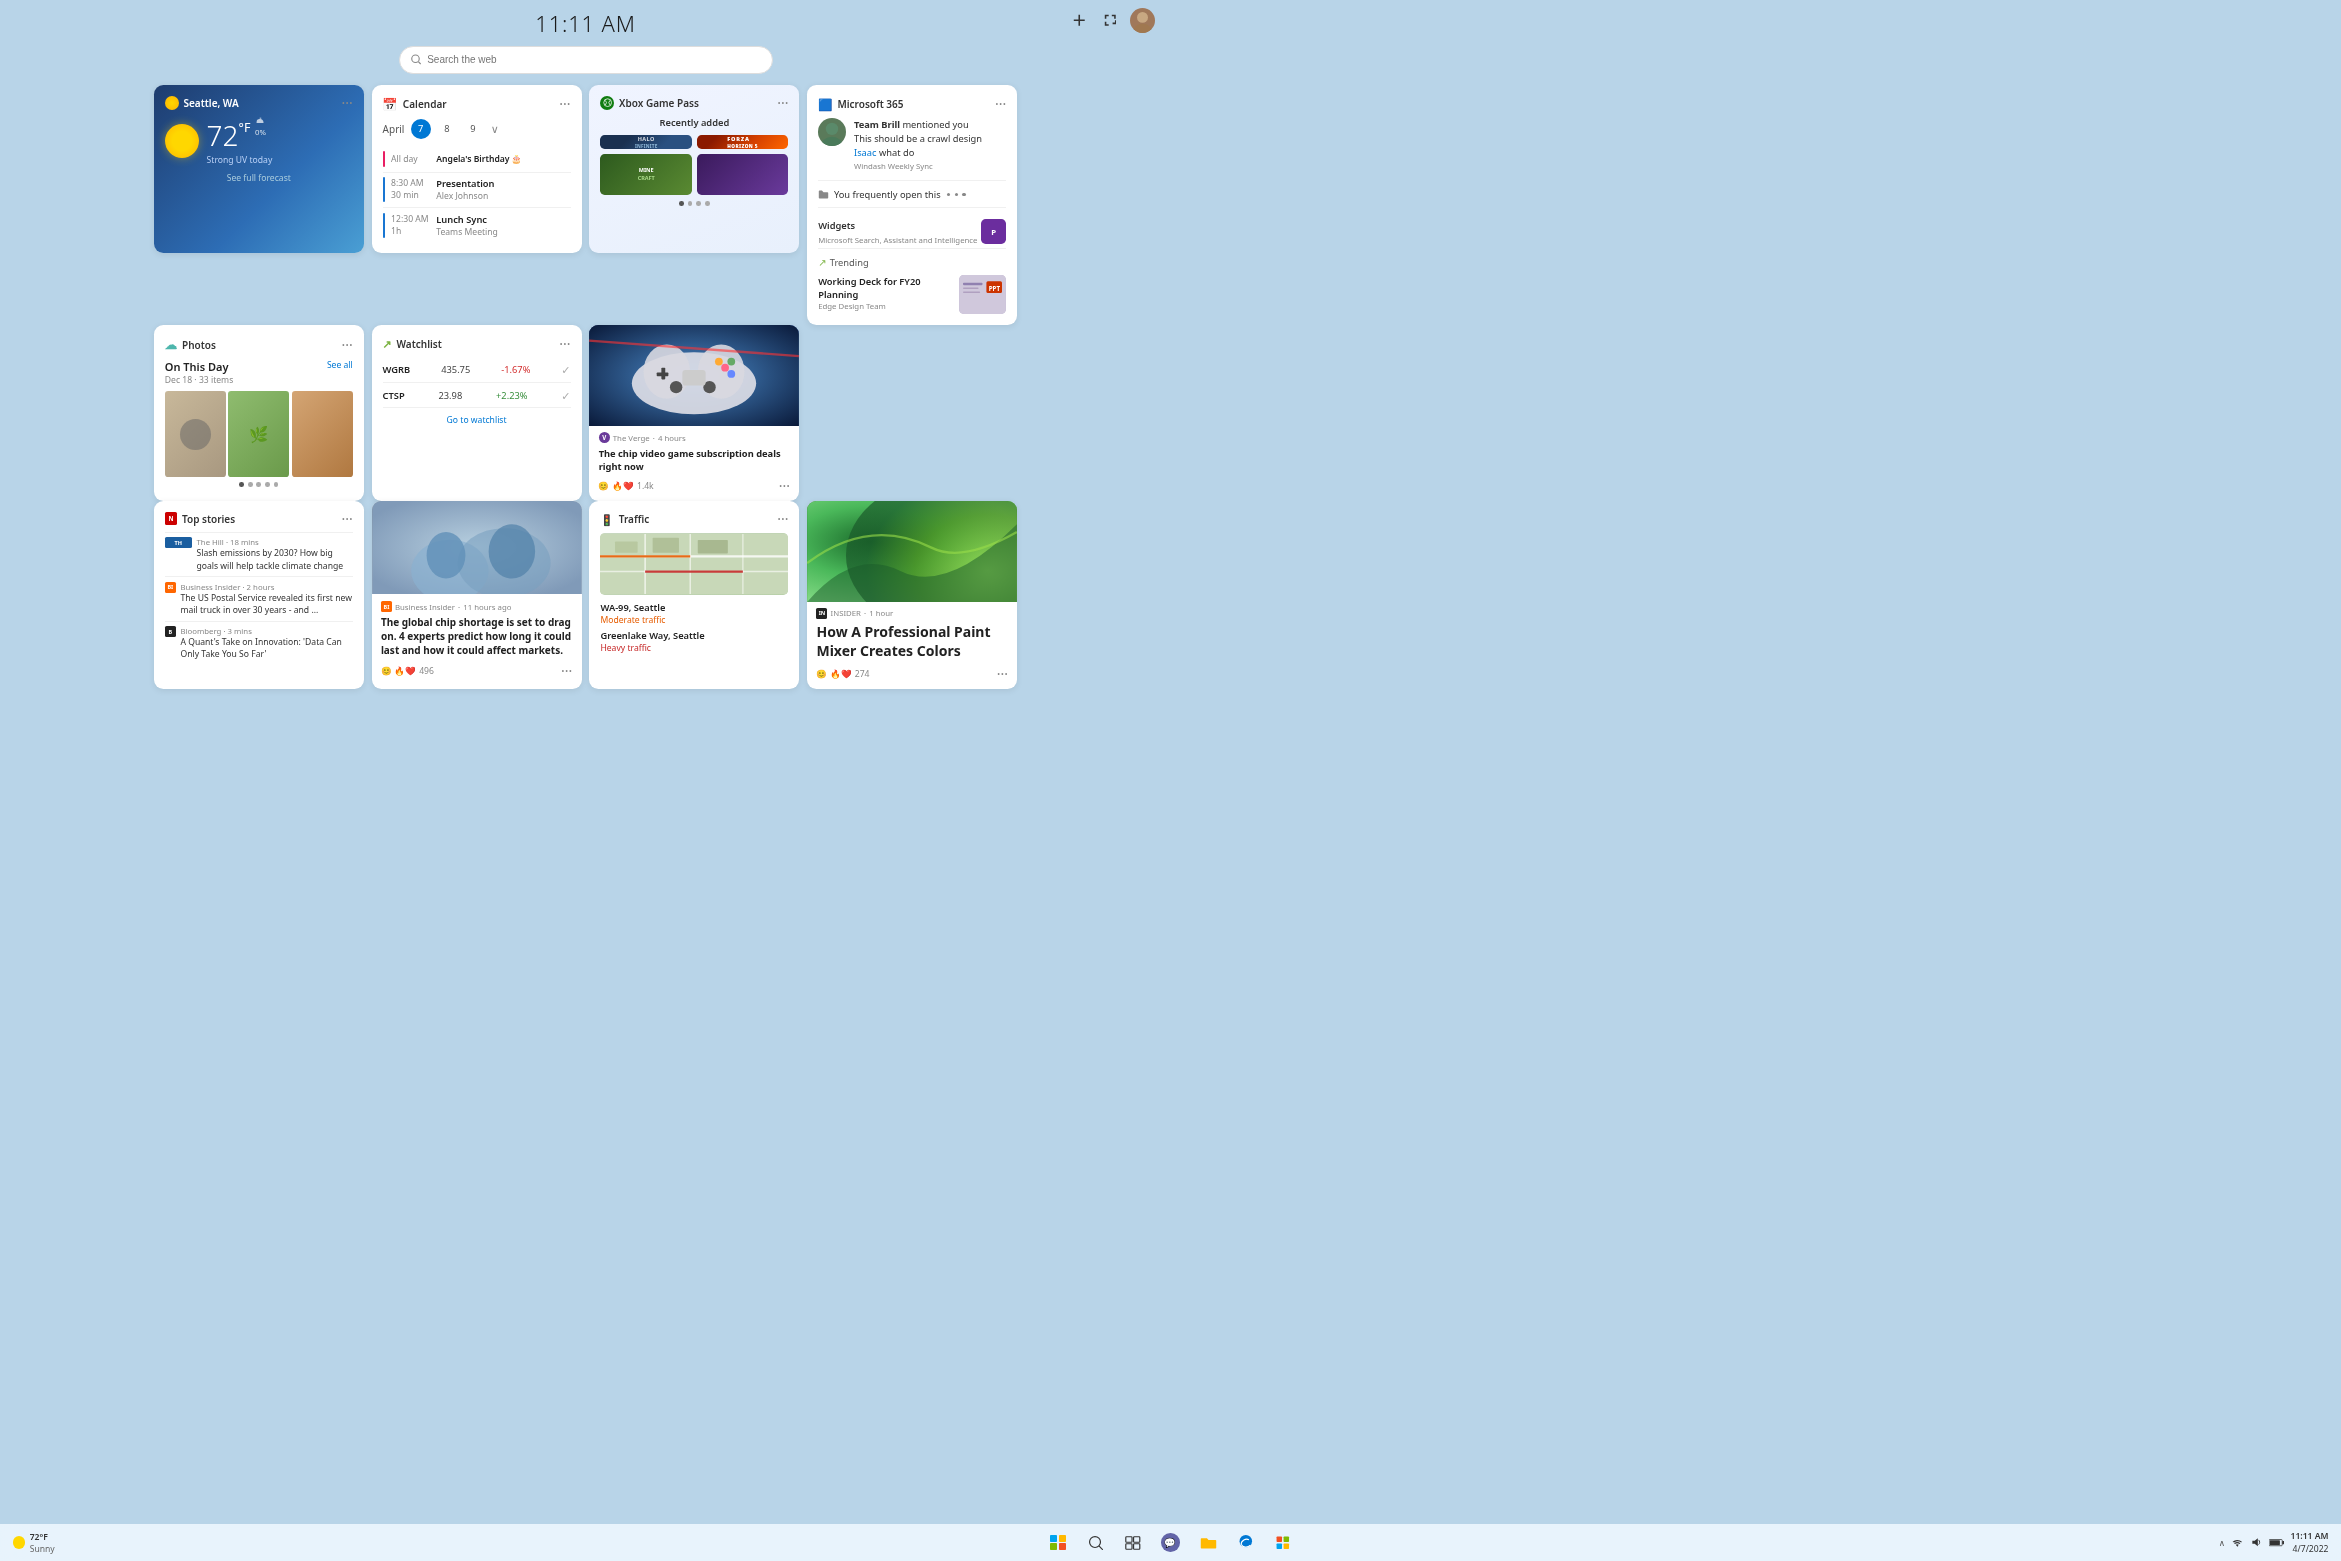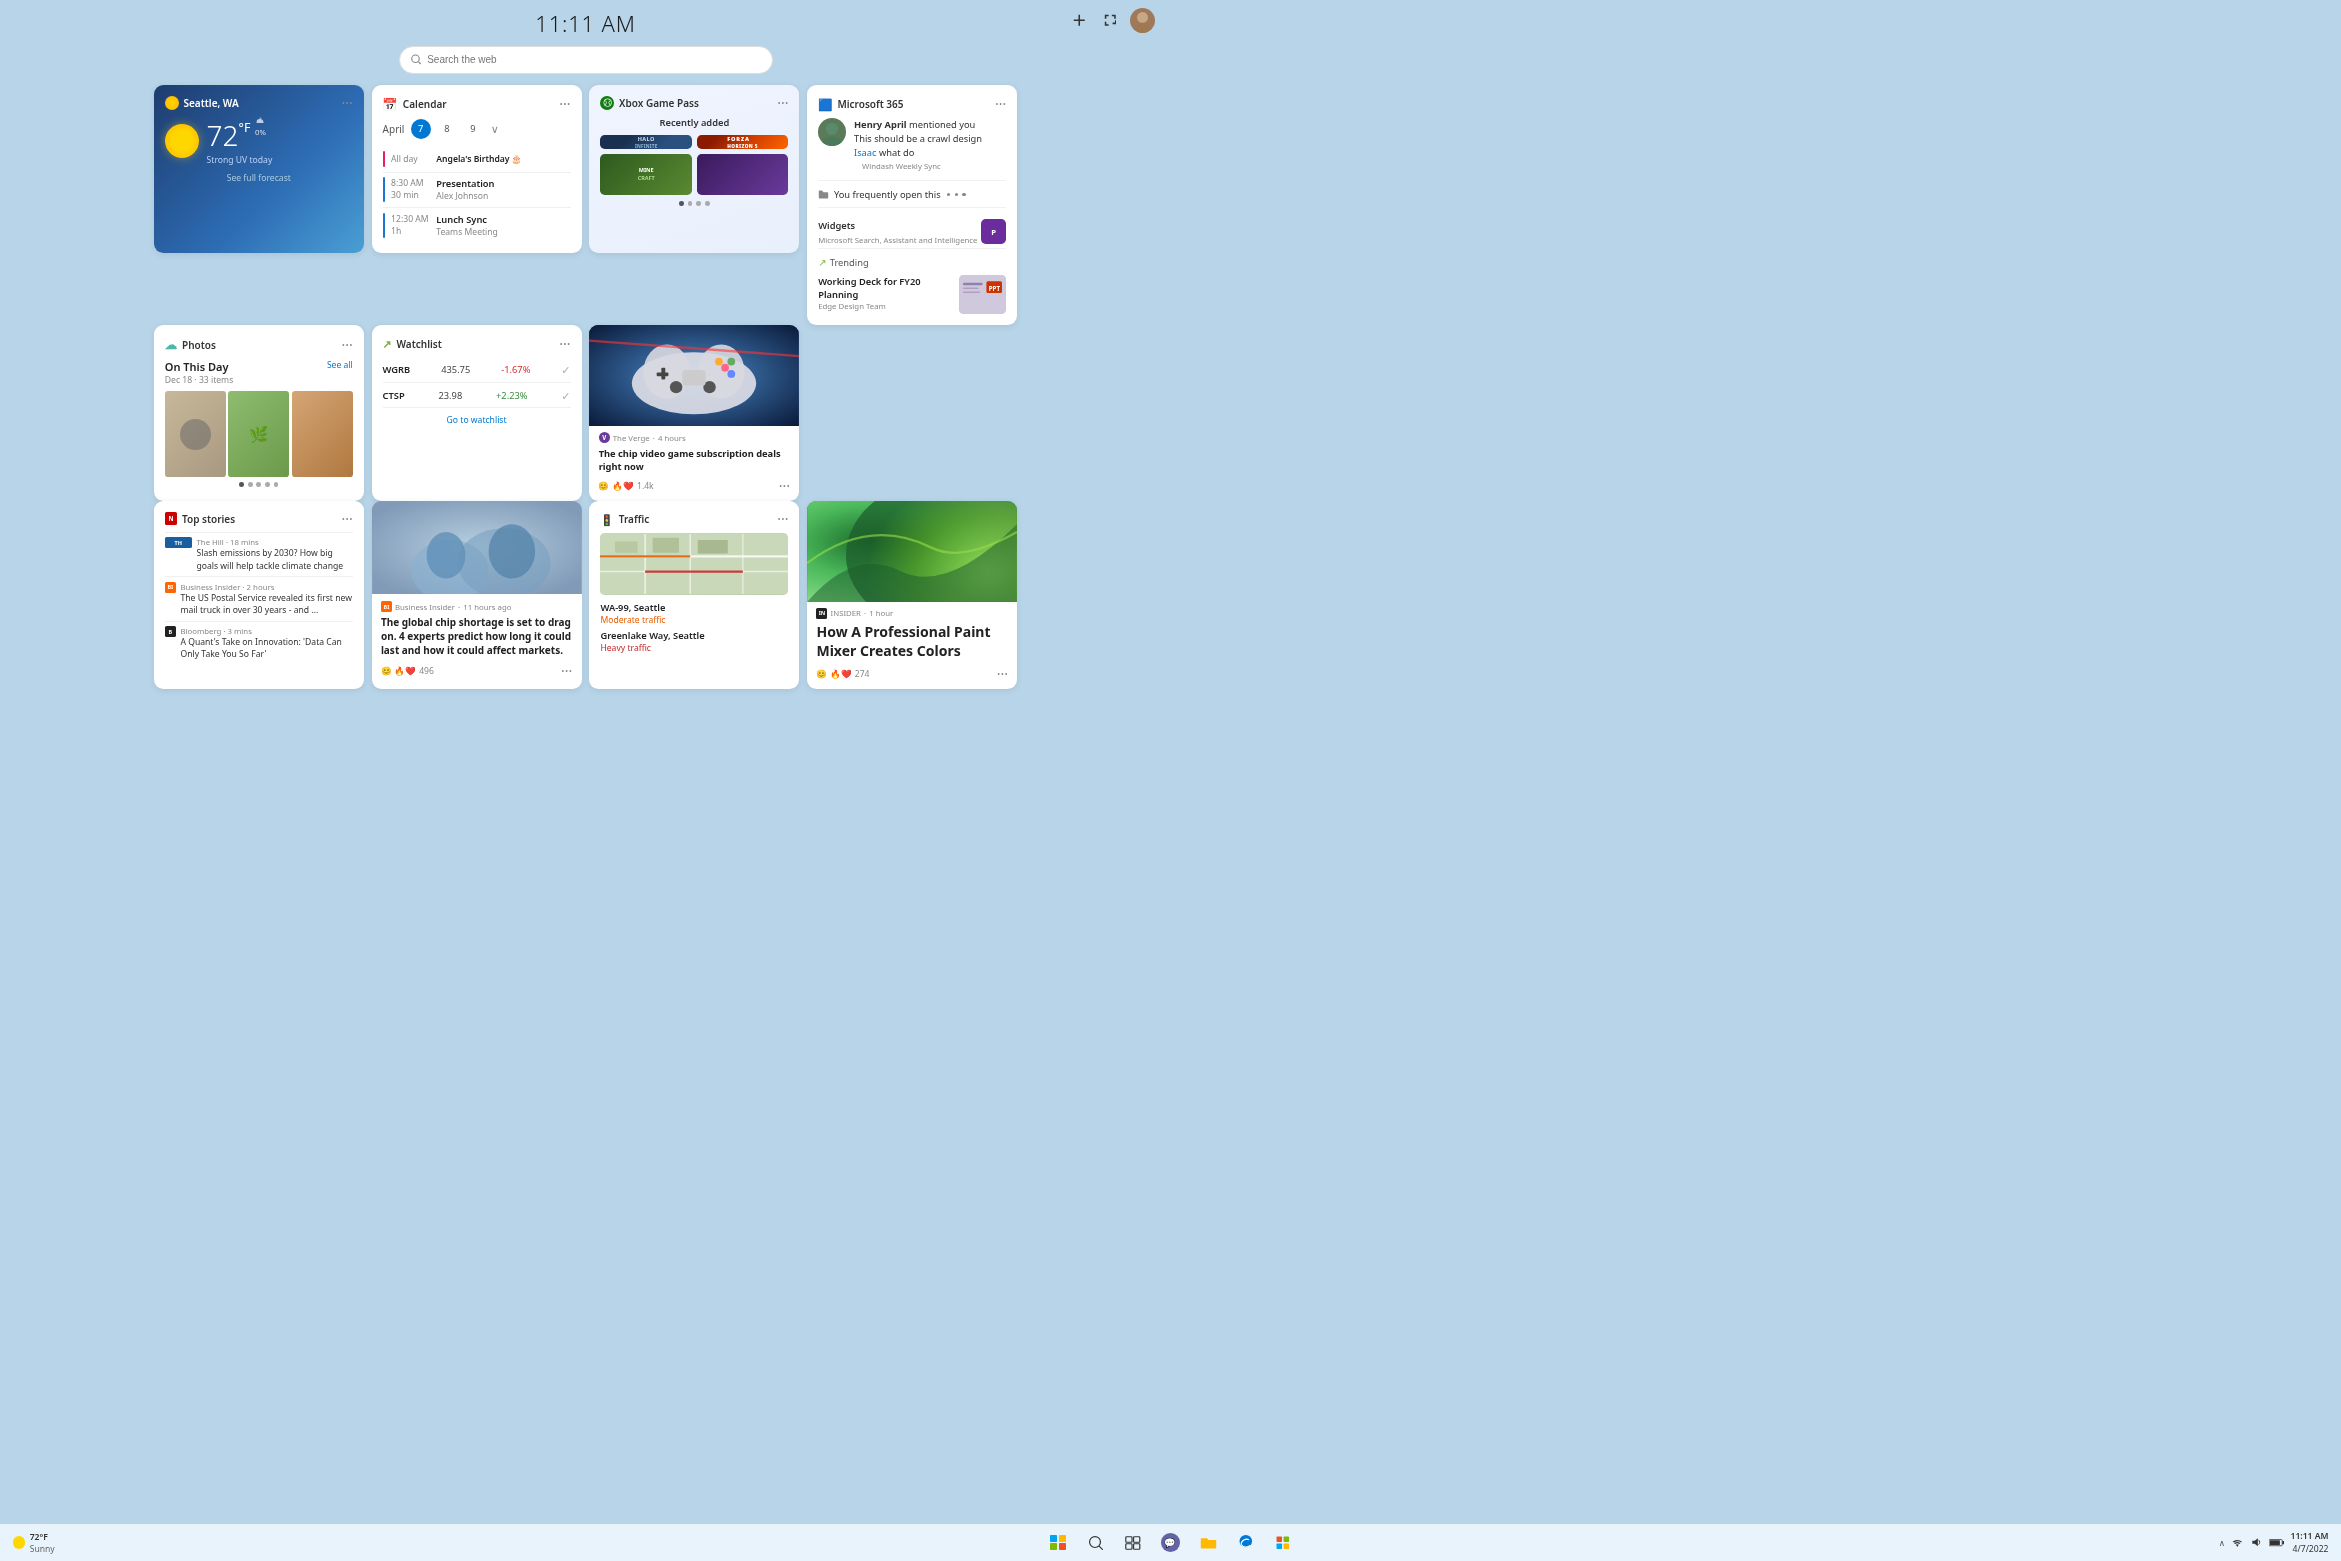--- a/index.html
+++ b/index.html
@@ -307,21 +307,21 @@
       border-radius: 50%;
       background: #5a7a5a;
       flex-shrink: 0;
       display: flex; align-items: center; justify-content: center;
       overflow: hidden;
       position: relative;
     }
     .m365-mention-text { font-size: 9.3px; color: #333; line-height: 1.5; }
     .m365-mention-text .bold { font-weight: 700; }
     .m365-mention-text .blue { color: #0078d4; }
-    .m365-mention-meta { font-size: 7.8px; color: #888; margin-top: 1.6px; margin-left: 8px; }
+    .m365-mention-meta { font-size: 7.8px; color: #888; margin-top: 1.6px; }
     .m365-section {
       border-top: 0.8px solid #f0f0f0;
       padding-top: 6.2px;
       margin-top: 3.1px;
     }
     .m365-trending-row {
       display: flex;
       align-items: flex-start;
       justify-content: space-between;
       gap: 6.2px;
@@ -726,21 +726,21 @@
 
     <div class="m365-mention">
       <div class="m365-avatar">
         <svg width="28" height="28" viewBox="0 0 36 36">
             <circle cx="18" cy="14" r="8" fill="#5a8a6a"></circle>
             <ellipse cx="18" cy="36" rx="14" ry="12" fill="#4a7a5a"></ellipse>
           </svg>
       </div>
       <div>
         <div class="m365-mention-text">
-          <span class="bold">Henry April</span>
+          <span class="bold">Team Brill</span>
           <span> mentioned you</span>
           <div>
             <span>This should be a crawl design</span>
             <span class="blue">Isaac</span>
             <span> what do</span>
           </div>
         </div>
         <div class="m365-mention-meta">Windash Weekly Sync</div>
       </div>
     </div>

